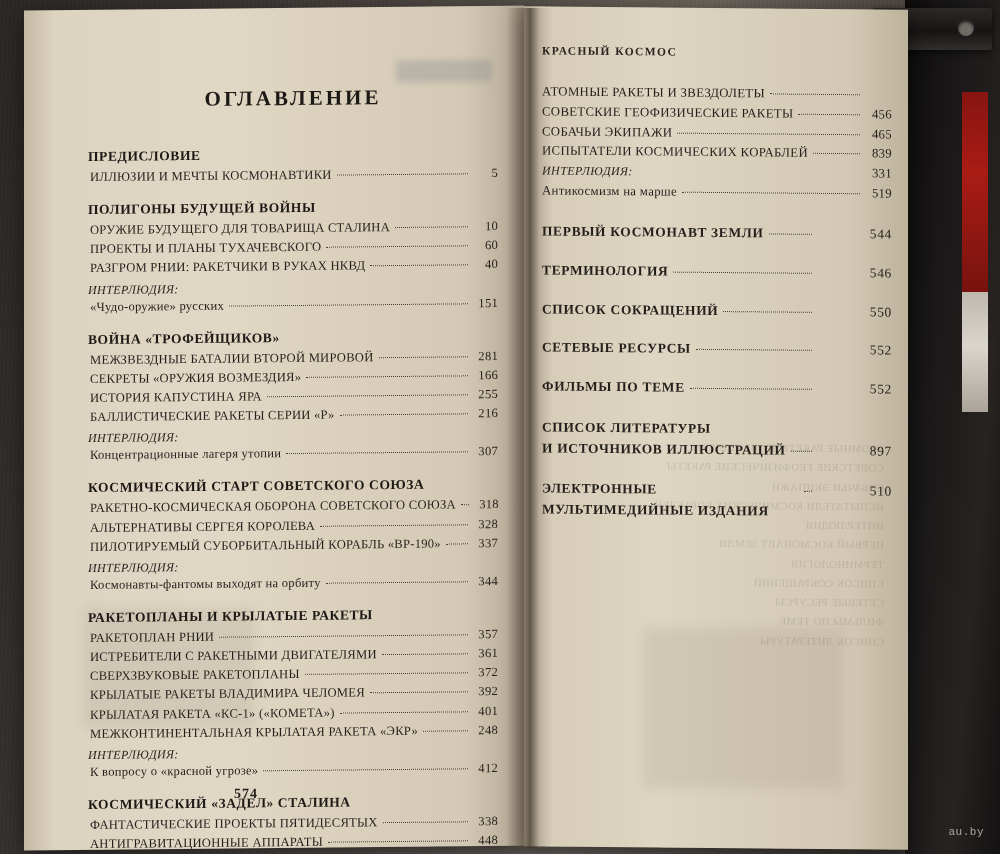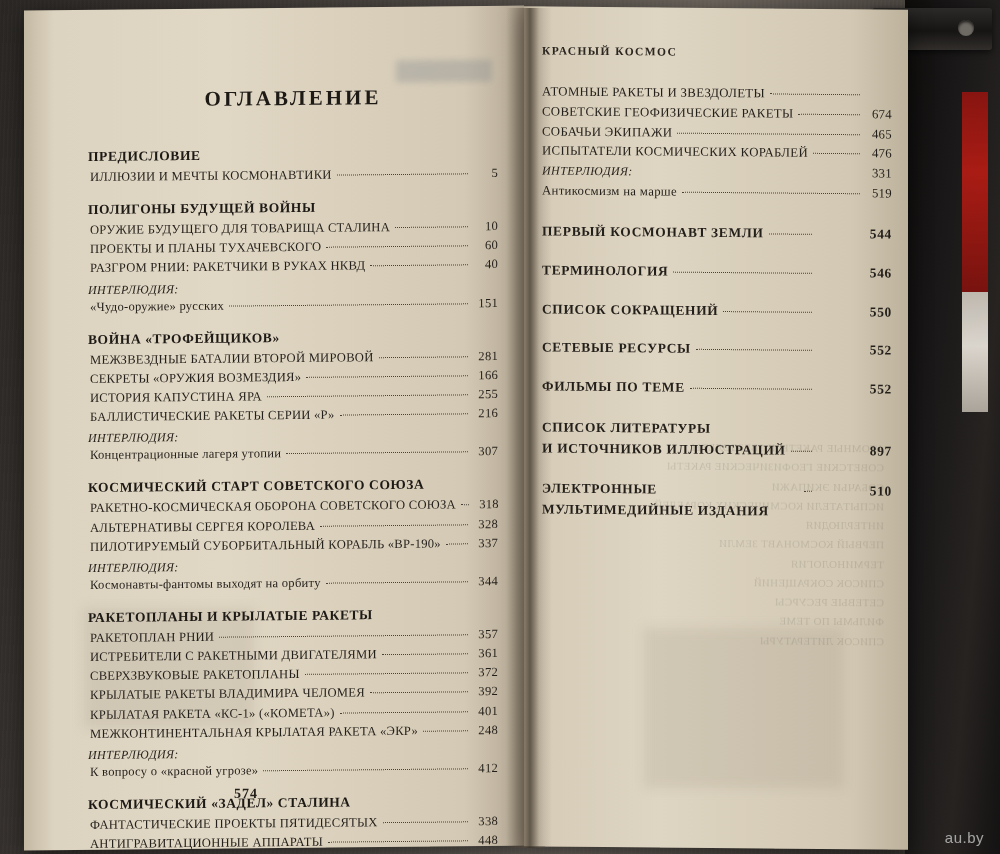--- a/index.html
+++ b/index.html
@@ -206,21 +206,21 @@
   
   .r-entry {
     display: flex;
     align-items: baseline;
     font-size: 12.8px;
     line-height: 1.55;
     letter-spacing: .3px;
     color: #231f1a;
   }
   .r-entry.bold { font-weight: 700; font-size: 13.4px; letter-spacing: .7px; }
-  .r-entry.bold .pg { font-weight: 700; margin-left: 48px; }
+  .r-entry.bold .pg { font-weight: 400; margin-left: 48px; }
   .r-block { margin-bottom: 13px; }
   .r-entry .dots {
     flex: 1 1 auto;
     margin: 0 4px 0 5px;
     border-bottom: 1px dotted #4a4239;
     transform: translateY(-3px);
     min-width: 8px;
   }
   .r-entry .pg { min-width: 28px; text-align: right; white-space: nowrap; }
   .two-line { line-height: 1.35; }
@@ -248,23 +248,23 @@
     font-size: 11px;
     line-height: 1.75;
     letter-spacing: .3px;
     pointer-events: none;
     filter: blur(.4px);
   }
 
   .watermark {
     position: absolute;
     right: 16px;
-    bottom: 8px;
-    font-family: Liberation Sans, sans-serif;
-    font-size: 15px;
+    bottom: 16px;
+    font-family: Liberation Mono, monospace;
+    font-size: 11px;
     color: rgba(235,235,235,.65);
     letter-spacing: .5px;
   }
   .highlight-smudge {
     position: absolute;
     left: 372px;
     top: 52px;
     width: 96px;
     height: 22px;
     background: rgba(120,125,135,.30);
@@ -456,31 +456,31 @@
 
       <div class="r-block">
         <div class="r-entry">
           <span class="lbl">АТОМНЫЕ РАКЕТЫ  И ЗВЕЗДОЛЕТЫ</span>
           <span class="dots"></span>
           <span class="pg"></span>
         </div>
         <div class="r-entry">
           <span class="lbl">СОВЕТСКИЕ  ГЕОФИЗИЧЕСКИЕ РАКЕТЫ</span>
           <span class="dots"></span>
-          <span class="pg">674</span>
+          <span class="pg">456</span>
         </div>
         <div class="r-entry">
           <span class="lbl">СОБАЧЬИ ЭКИПАЖИ</span>
           <span class="dots"></span>
           <span class="pg">465</span>
         </div>
         <div class="r-entry">
           <span class="lbl">ИСПЫТАТЕЛИ  КОСМИЧЕСКИХ КОРАБЛЕЙ</span>
           <span class="dots"></span>
-          <span class="pg">476</span>
+          <span class="pg">839</span>
         </div>
         <div class="r-entry">
           <span class="lbl interlude" style="margin-top:0;">ИНТЕРЛЮДИЯ:</span>
           <span class="dots" style="border:0;"></span>
           <span class="pg">331</span>
         </div>
         <div class="r-entry">
           <span class="lbl">Антикосмизм на марше</span>
           <span class="dots"></span>
           <span class="pg">519</span>

